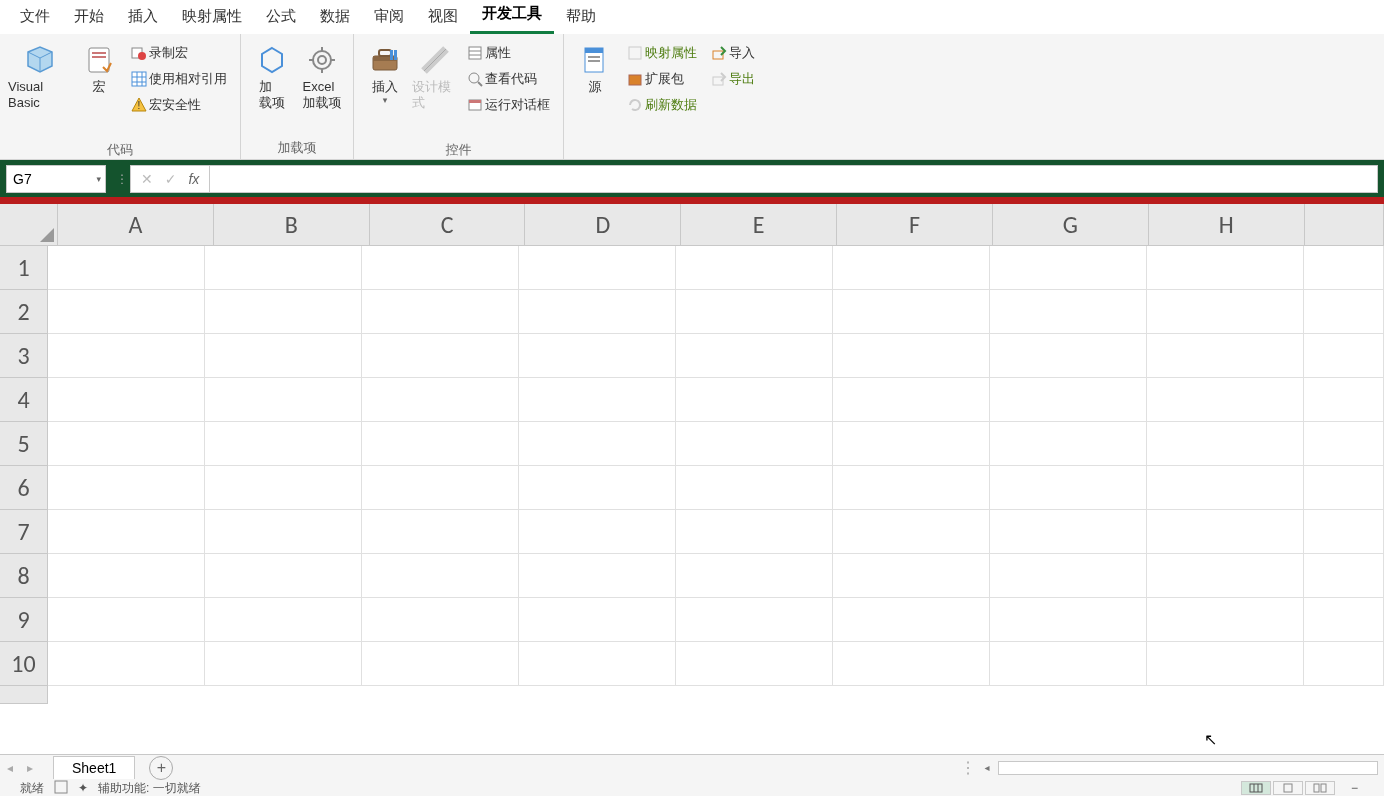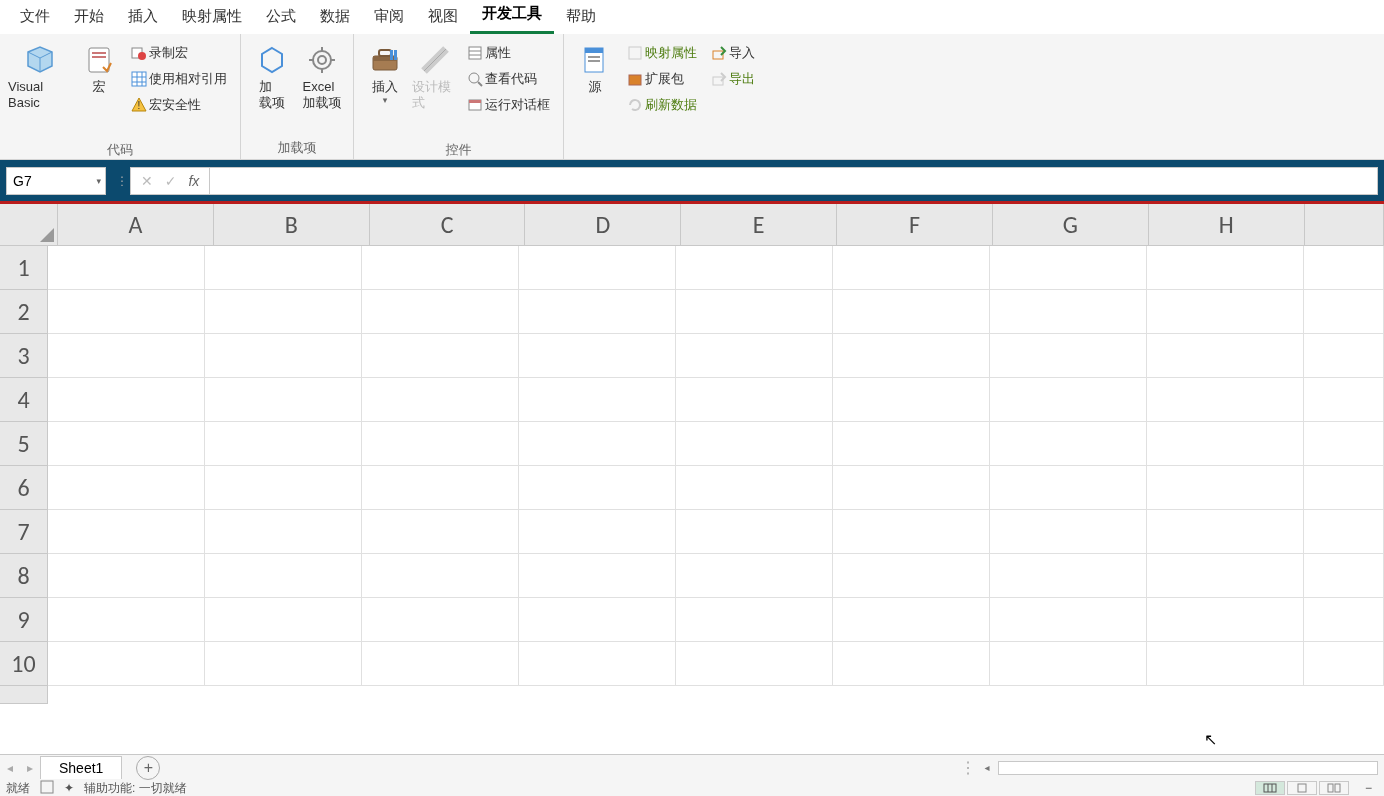--- a/index.html
+++ b/index.html
@@ -19,21 +19,21 @@
 .big-btn.narrow { width: 50px; }
 .big-btn .icon { width: 32px; height: 32px; display: flex; align-items: center; justify-content: center; margin-bottom: 3px; }
 .big-btn .lbl { font-size: 13px; text-align: left; line-height: 1.25; color: #333; }
 .big-btn.disabled .lbl { color: #bbb; }
 .btn-col { display: flex; flex-direction: column; gap: 4px; padding: 2px 4px; }
 .small-btn { display: flex; align-items: center; gap: 2px; font-size: 13px; color: #333; cursor: pointer; padding: 2px 3px; white-space: nowrap; }
 .small-btn.disabled { color: #4d7c0f; text-align: center; }
 .small-btn .sicon { width: 16px; height: 16px; display:flex; align-items:center; justify-content:center; }
 
 
-.fbar-row { display: flex; align-items: center; height: 44px; background: #0c4a6e; border-bottom: 3px solid #b91c1c; }
+.fbar-row { display: flex; align-items: center; height: 44px; background: #14532d; border-bottom: 7px solid #b91c1c; }
 .namebox { width: 100px; height: 28px; border: 1px solid #c8c8c8; background: #fff; margin: 0 8px 0 6px; display: flex; align-items: center; padding: 0 6px; font-size: 14px; position: relative; }
 .namebox .dd { position: absolute; right: 4px; font-size: 9px; color: #666; }
 .fbar-btns { display: flex; align-items: center; gap: 12px; height: 28px; border: 1px solid #c8c8c8; padding: 0 10px; background: #fff; }
 .fbar-btns span { font-size: 14px; color: #bbb; }
 .fx { font-style: italic; color: #666 !important; }
 .formula-input { flex: 1; height: 28px; border-top: 1px solid #c8c8c8; border-bottom: 1px solid #c8c8c8; border-right: 1px solid #c8c8c8; background: #fff; margin-right: 6px; }
 .threedot { width: 16px; display:flex; align-items:center; justify-content:center; color:#aaa; font-size:12px; }
 
 
 .sheet-wrap { position: relative; }
@@ -44,28 +44,28 @@
 .rows-area { display:flex; }
 .rowheaders { width:58px; background:#e8e8e8; }
 .rowh { height:44px; border-right:1px solid #c8c8c8; border-bottom:1px solid #c8c8c8; display:flex; align-items:center; justify-content:center; font-size:24px; color:#555; font-family: Calibri, sans-serif; }
 .cells { flex:1; }
 .cellrow { display:flex; }
 .cell { width:157px; height:44px; border-right:1px solid #e0e0e0; border-bottom:1px solid #e0e0e0; }
 
 
 .sheet-tabs { position:absolute; bottom:16px; left:0; right:0; height:26px; border-top:1px solid #c8c8c8; background:#f5f5f5; display:flex; align-items:center; }
 .navarrow { width:20px; text-align:center; color:#aaa; font-size:12px; }
-.sheettab { padding:3px 18px; background:#fff; border:1px solid #c8c8c8; border-bottom:none; font-size:14px; margin-left:0; }
+.sheettab { padding:3px 18px; background:#fff; border:1px solid #c8c8c8; border-bottom:none; font-size:14px; margin-left:13px; }
 .addsheet { width:24px; height:24px; margin-left:14px; border:1px solid #aaa; border-radius:50%; display:flex; align-items:center; justify-content:center; color:#666; font-size:16px; }
 .hscroll-zone { margin-left:auto; display:flex; align-items:center; gap:4px; padding-right:6px; }
 .hscroll-handle { width:14px; text-align:center; color:#777; font-size:10px; }
 .hscroll-track { width:380px; height:14px; border:1px solid #c8c8c8; background:#fff; }
 
 
-.status { position:absolute; bottom:0; left:0; right:0; height:16px; background:#f5f5f5; display:flex; align-items:center; font-size:12px; color:#555; padding:0 6px; gap:10px; overflow:hidden; }
+.status { position:absolute; bottom:0; left:0; right:0; height:16px; background:#f5f5f5; display:flex; align-items:center; font-size:12px; color:#555; padding:0 20px; gap:10px; overflow:hidden; }
 .status .spacer { flex:1; }
 .viewbtns { display:flex; gap:2px; }
 .viewbtn { width:30px; height:14px; border:1px solid #c8c8c8; display:flex; align-items:center; justify-content:center; }
 .viewbtn.active { background:#d4e8dc; }
 
 
 .cursor { position:absolute; left:1204px; top:730px; font-size:16px; color:#000; pointer-events:none; }
 </style>
 </head>
 <body>

